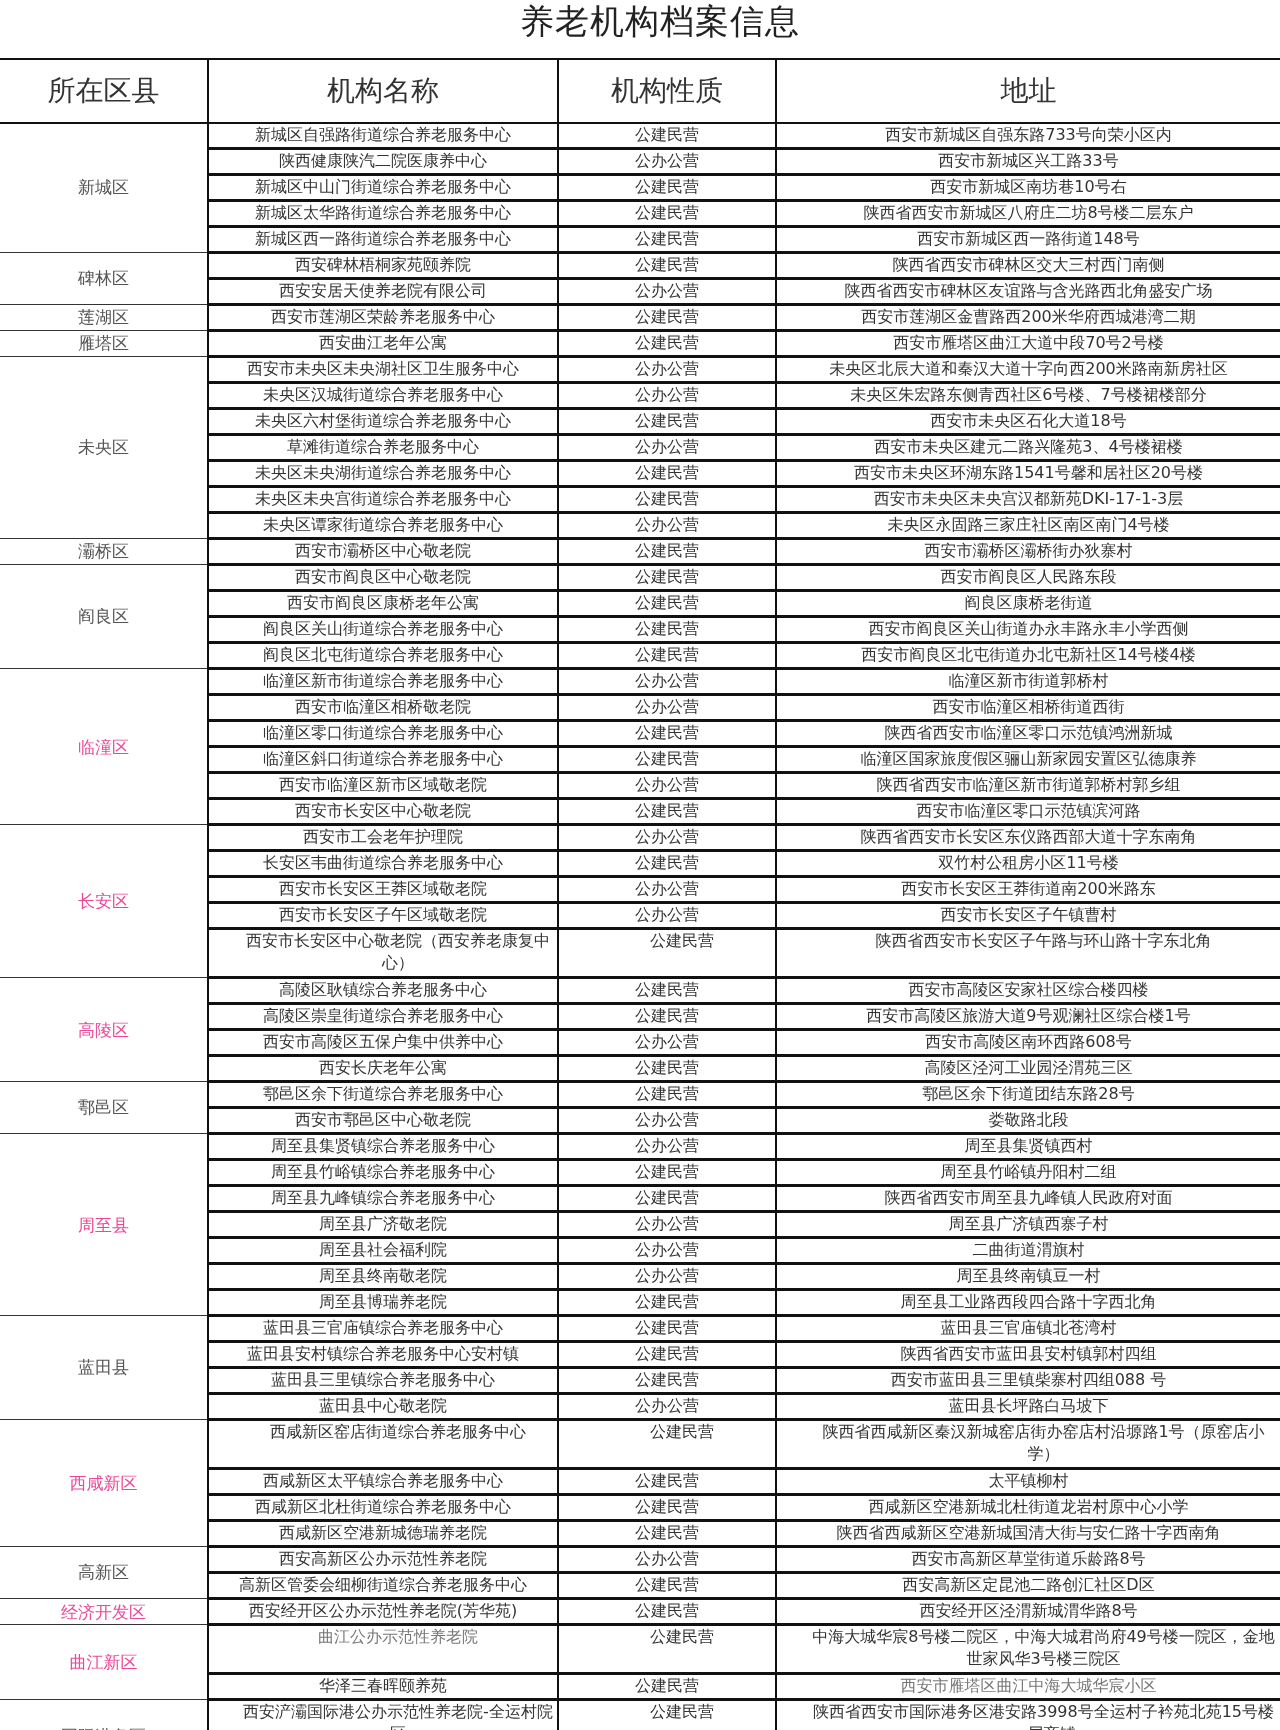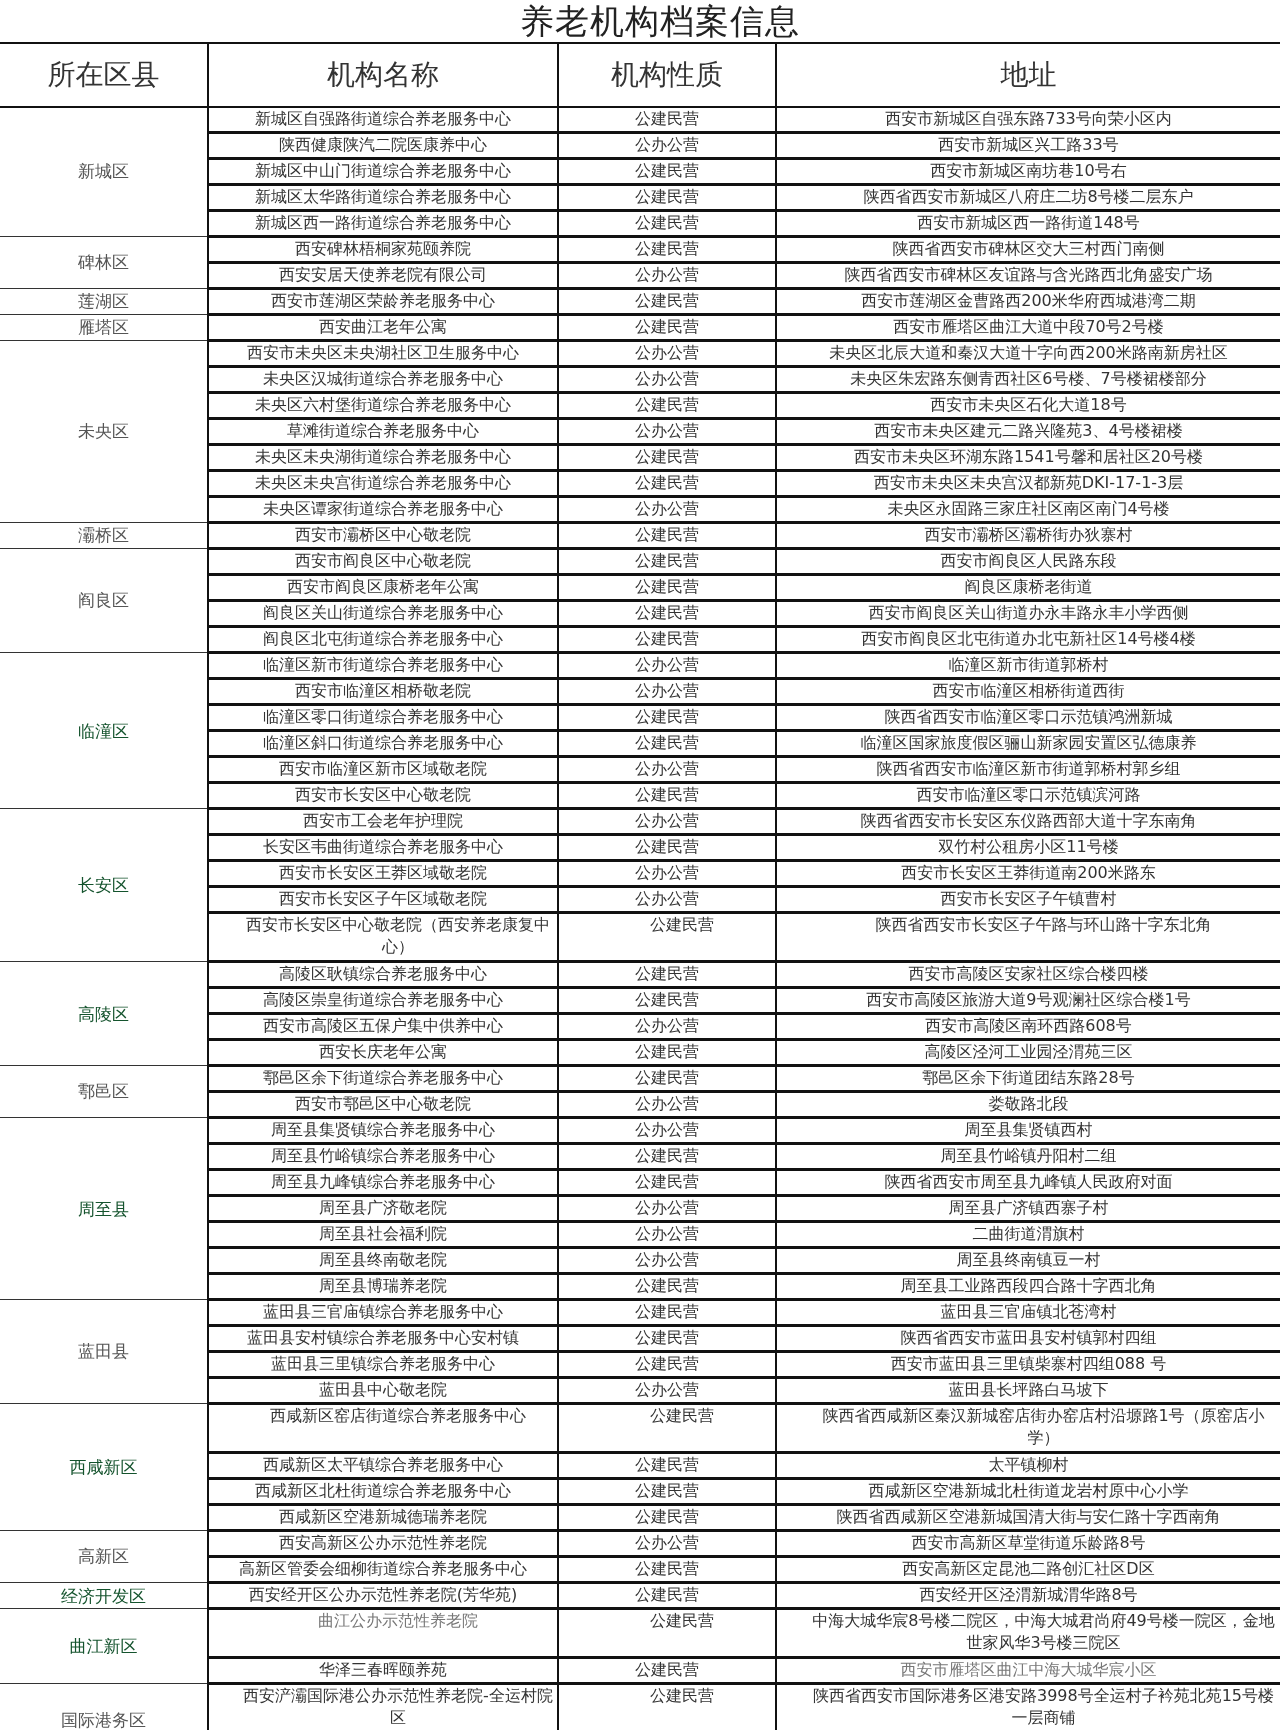--- a/index.html
+++ b/index.html
@@ -1,18 +1,18 @@
 <!DOCTYPE html>
 <html><head>
 <meta charset="utf-8">
 <style>
   html, body { margin:0; padding:0; background:#ffffff; }
   body { width:1280px; height:1730px; overflow:hidden; font-family:"DejaVu Sans", sans-serif; color:#222; }
   .title {
-    height:42px; line-height:42px; text-align:center;
+    height:58px; line-height:42px; text-align:center;
     font-family:"DejaVu Serif", serif; font-size:34px; color:#222; letter-spacing:1px;
     padding-left:40px;
   }
   table.sheet {
     border-collapse:collapse; table-layout:fixed; width:1280px;
     border-top:2px solid #111;
   }
   table.sheet col.c1 { width:208px; }
   table.sheet col.c2 { width:350px; }
   table.sheet col.c3 { width:218px; }
@@ -28,21 +28,21 @@
     font-size:16px; color:#333; text-align:center; padding:0 2px;
     height:23px; line-height:22px; vertical-align:top;
     border-bottom:3px solid #111; border-right:2px solid #111;
     white-space:normal; overflow:hidden;
   }
   td:last-child { border-right:none; }
   td.district {
     vertical-align:middle; border-bottom:1.5px solid #333; border-right:2px solid #111;
     font-size:17px; color:#555; font-family:Liberation Sans, sans-serif;
   }
-  td.district.bold { color:#14532d; font-family:"DejaVu Sans", sans-serif; }
+  td.district.bold { color:#ec4899; font-family:"DejaVu Sans", sans-serif; }
   tr.double td:not(.district) { height:46px;padding-left:32px; }
   td.faded { color:#777; font-family:Liberation Serif, serif; }
 </style>
 </head>
 <body>
 
 <div class="title">养老机构档案信息</div>
 
 <table class="sheet">
   <colgroup>

